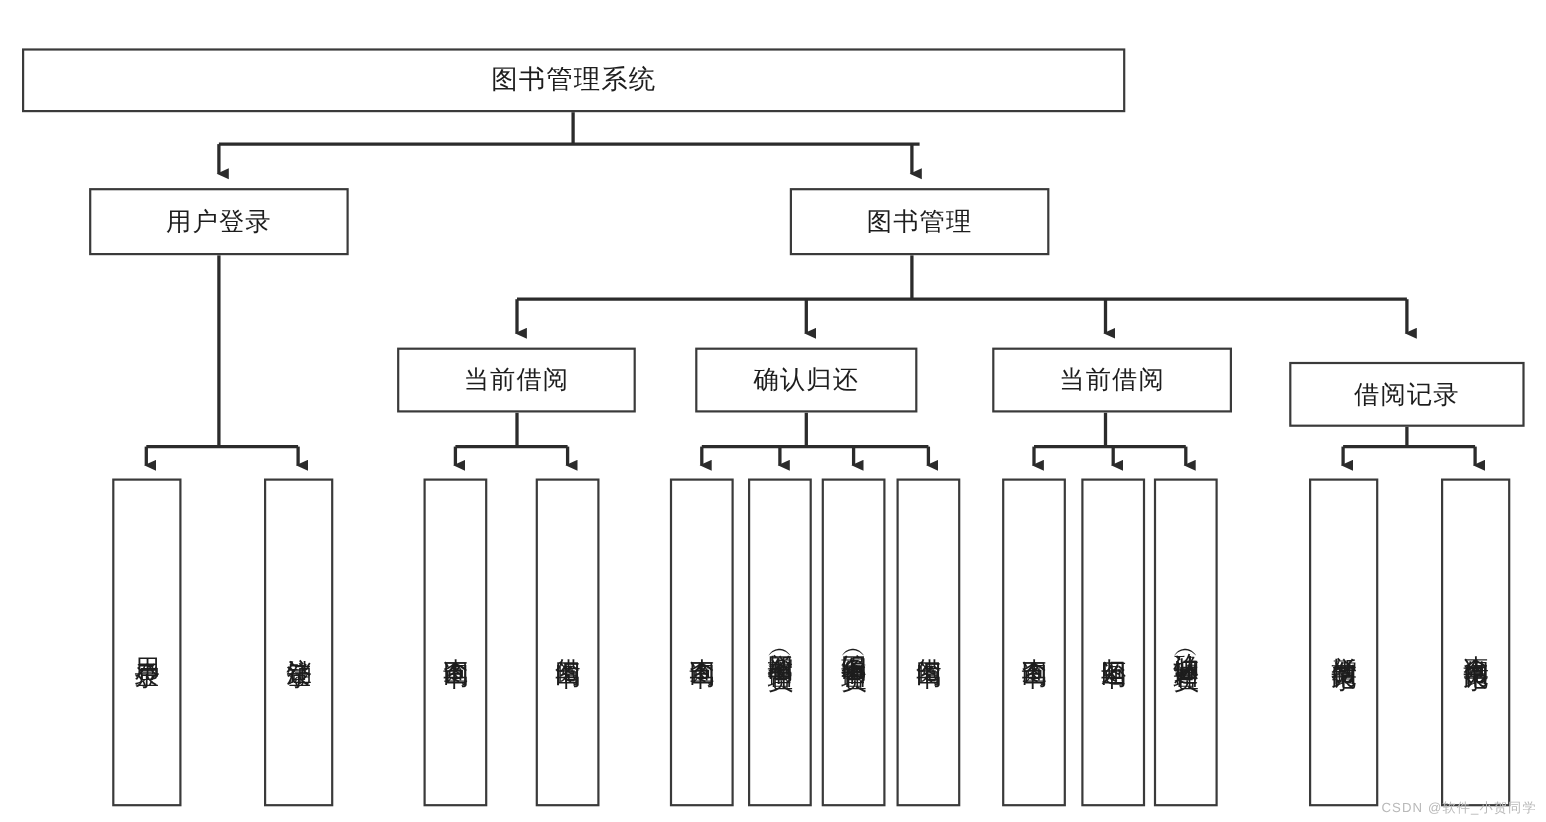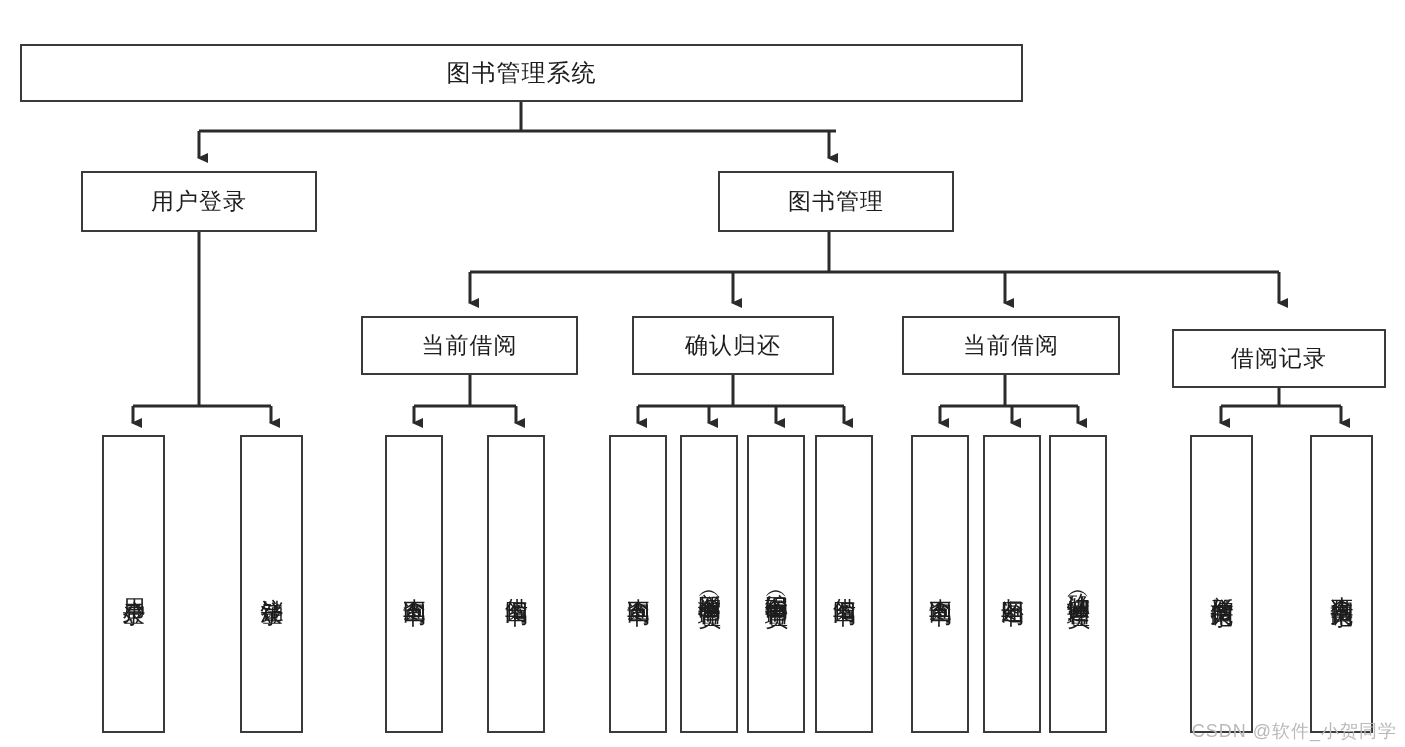--- a/index.html
+++ b/index.html
@@ -38,21 +38,21 @@
   }
   .node.v .vlabel{
     writing-mode:vertical-rl;
     text-orientation:upright;
     display:block;
     max-height:100%;
   }
   .watermark{
     position:absolute;
     right:8px;bottom:4px;
-    font-size:18px;
+    font-size:12px;
     color:#b9b9b9;
     letter-spacing:1px;
     white-space:nowrap;
     user-select:none;
   }
 </style>
 </head>
 <body>
 
 <div id="canvas">

